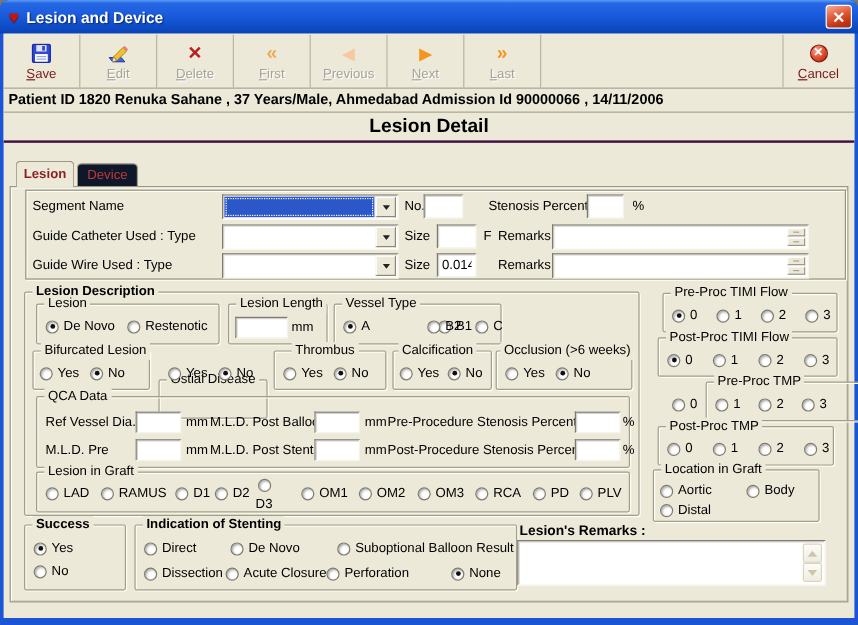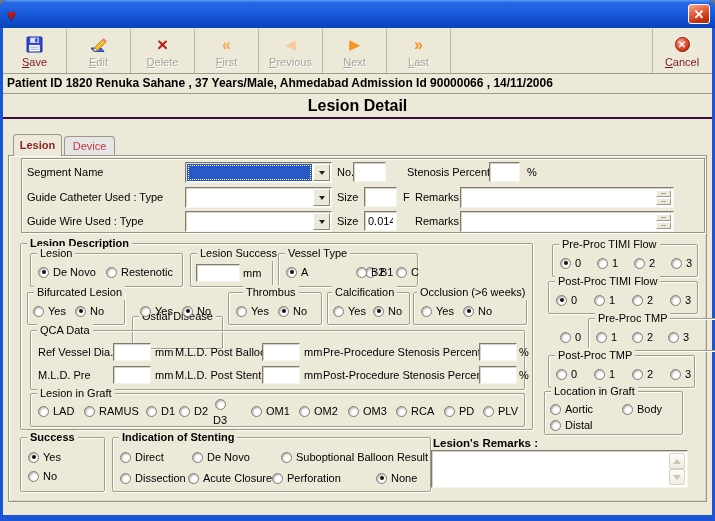--- a/index.html
+++ b/index.html
@@ -56,21 +56,21 @@
     font-size:12px; font-weight:bold; line-height:19px; padding-left:4px; white-space:nowrap;
   }
   .heading{
     position:absolute; left:3px; top:94px; width:709px; height:25px;
     background:#ECE9D8; border-bottom:2px solid #400D40;
     text-align:center; font-size:16px; font-weight:bold; line-height:23px;
   }
 
   
   .tab{
-    position:absolute; background:#e5e5e5; border:1px solid #9B9786; border-bottom:none;
+    position:absolute; background:#0f172a; border:1px solid #9B9786; border-bottom:none;
     border-radius:4px 4px 0 0; text-align:center; font-size:11px; color:#C03A3A; z-index:1;
   }
   .tab.active{ background:#ECE9D8; font-weight:bold; color:#8B1F1F; z-index:3; }
   .panel{
     position:absolute; left:8px; top:155px; width:699px; height:347px;
     border:1px solid #9B9786; background:#ECE9D8; z-index:2;
     box-shadow:inset 1px 1px 0 #FFFEF6, inset -1px -1px 0 #D8D4C4;
   }
 
   
@@ -130,20 +130,21 @@
   .trid{ width:0; height:0; border-left:4px solid transparent; border-right:4px solid transparent; border-top:5px solid #CBC6AC; }
 </style>
 </head>
 <body>
 
 <div class="window">
   <div class="winbg"></div>
 
   <div class="titlebar">
     <span class="appicon">♥</span>
+    <span class="wtitle">Lesion and Device</span>
     <div class="closebtn">
         <span>✕</span>
       </div>
   </div>
 
   <div class="toolbar">
     <div class="tbtn" style="left:0;">
       <span class="ticon">
         <svg width="17" height="17" viewBox="0 0 16 16">
             <rect x="1" y="1" width="14" height="14" rx="1" fill="#3148D6" stroke="#1B2B9E"></rect>
@@ -270,21 +271,21 @@
   <label class="rd" style="left:38px; top:266px;">
       <i class="dot on"></i>
       <span>De Novo</span>
     </label>
   <label class="rd" style="left:106px; top:266px;">
       <i class="dot"></i>
       <span>Restenotic</span>
     </label>
 
   <div class="grp" style="left:190px; top:253px; width:83px; height:34px;">
-    <span class="lg">Lesion Success</span>
+    <span class="lg">Lesion Length</span>
   </div>
   <input class="tb" style="left: 196px; top: 264px; width: 44px; height: 18px;" value="">
   <span class="lbl" style="left:243px; top:267px;">mm</span>
 
   <div class="grp" style="left:278px; top:253px; width:140px; height:34px;">
     <span class="lg">Vessel Type</span>
   </div>
   <label class="rd" style="left:286px; top:266px;">
       <i class="dot on"></i>
       <span>A</span>

